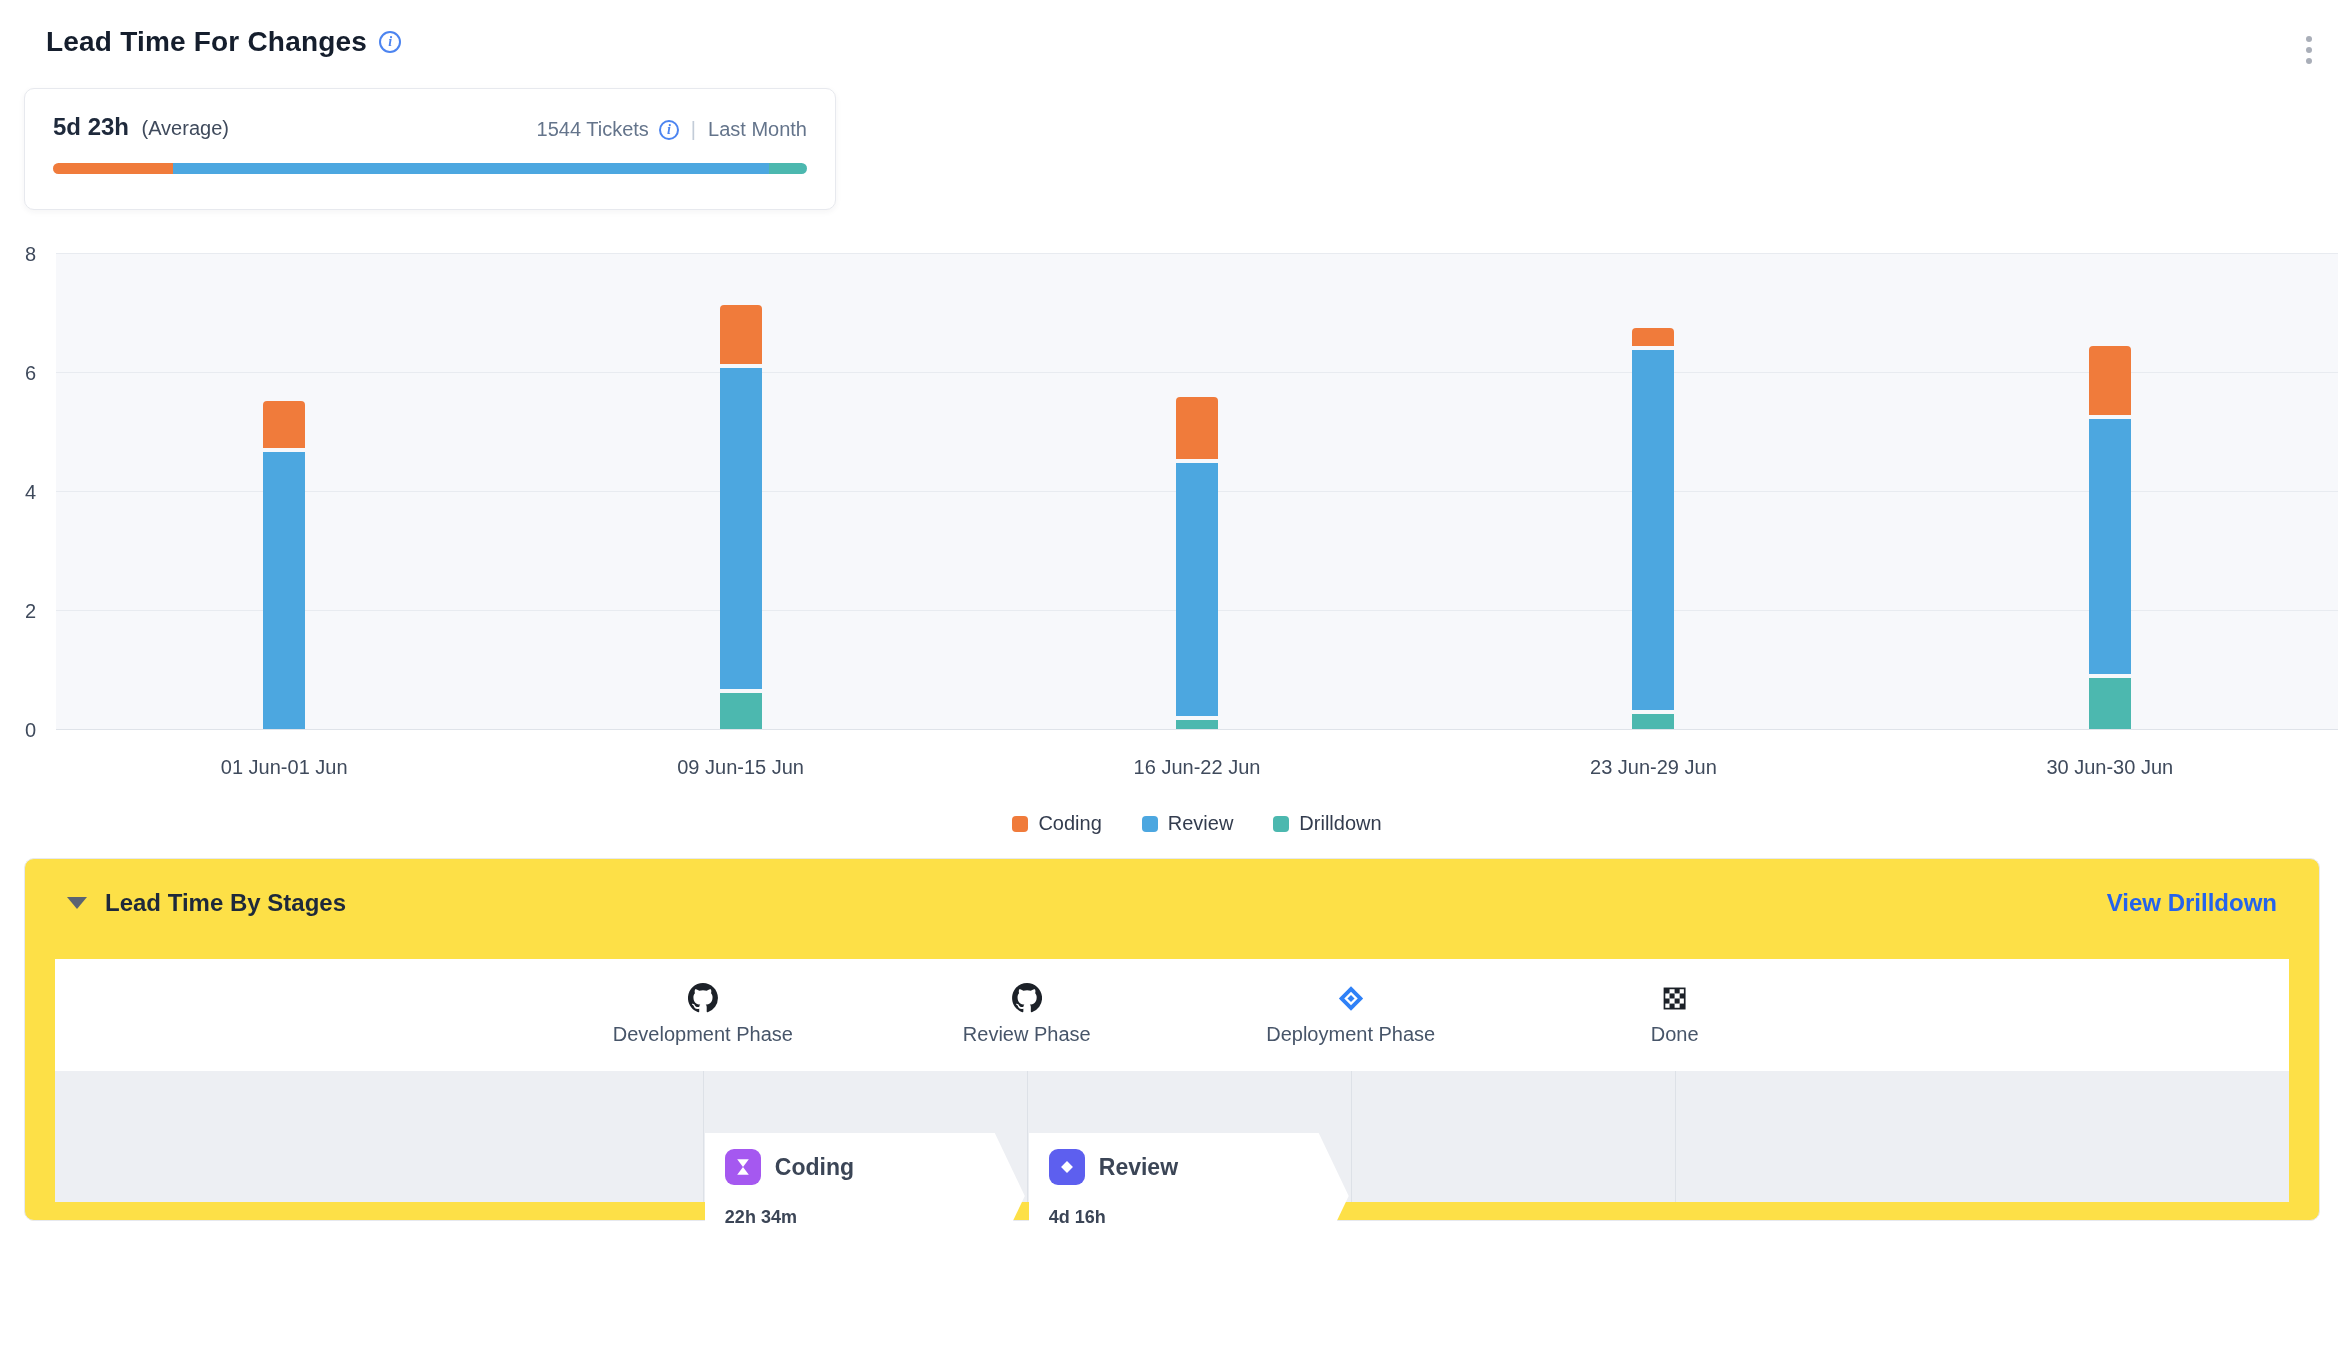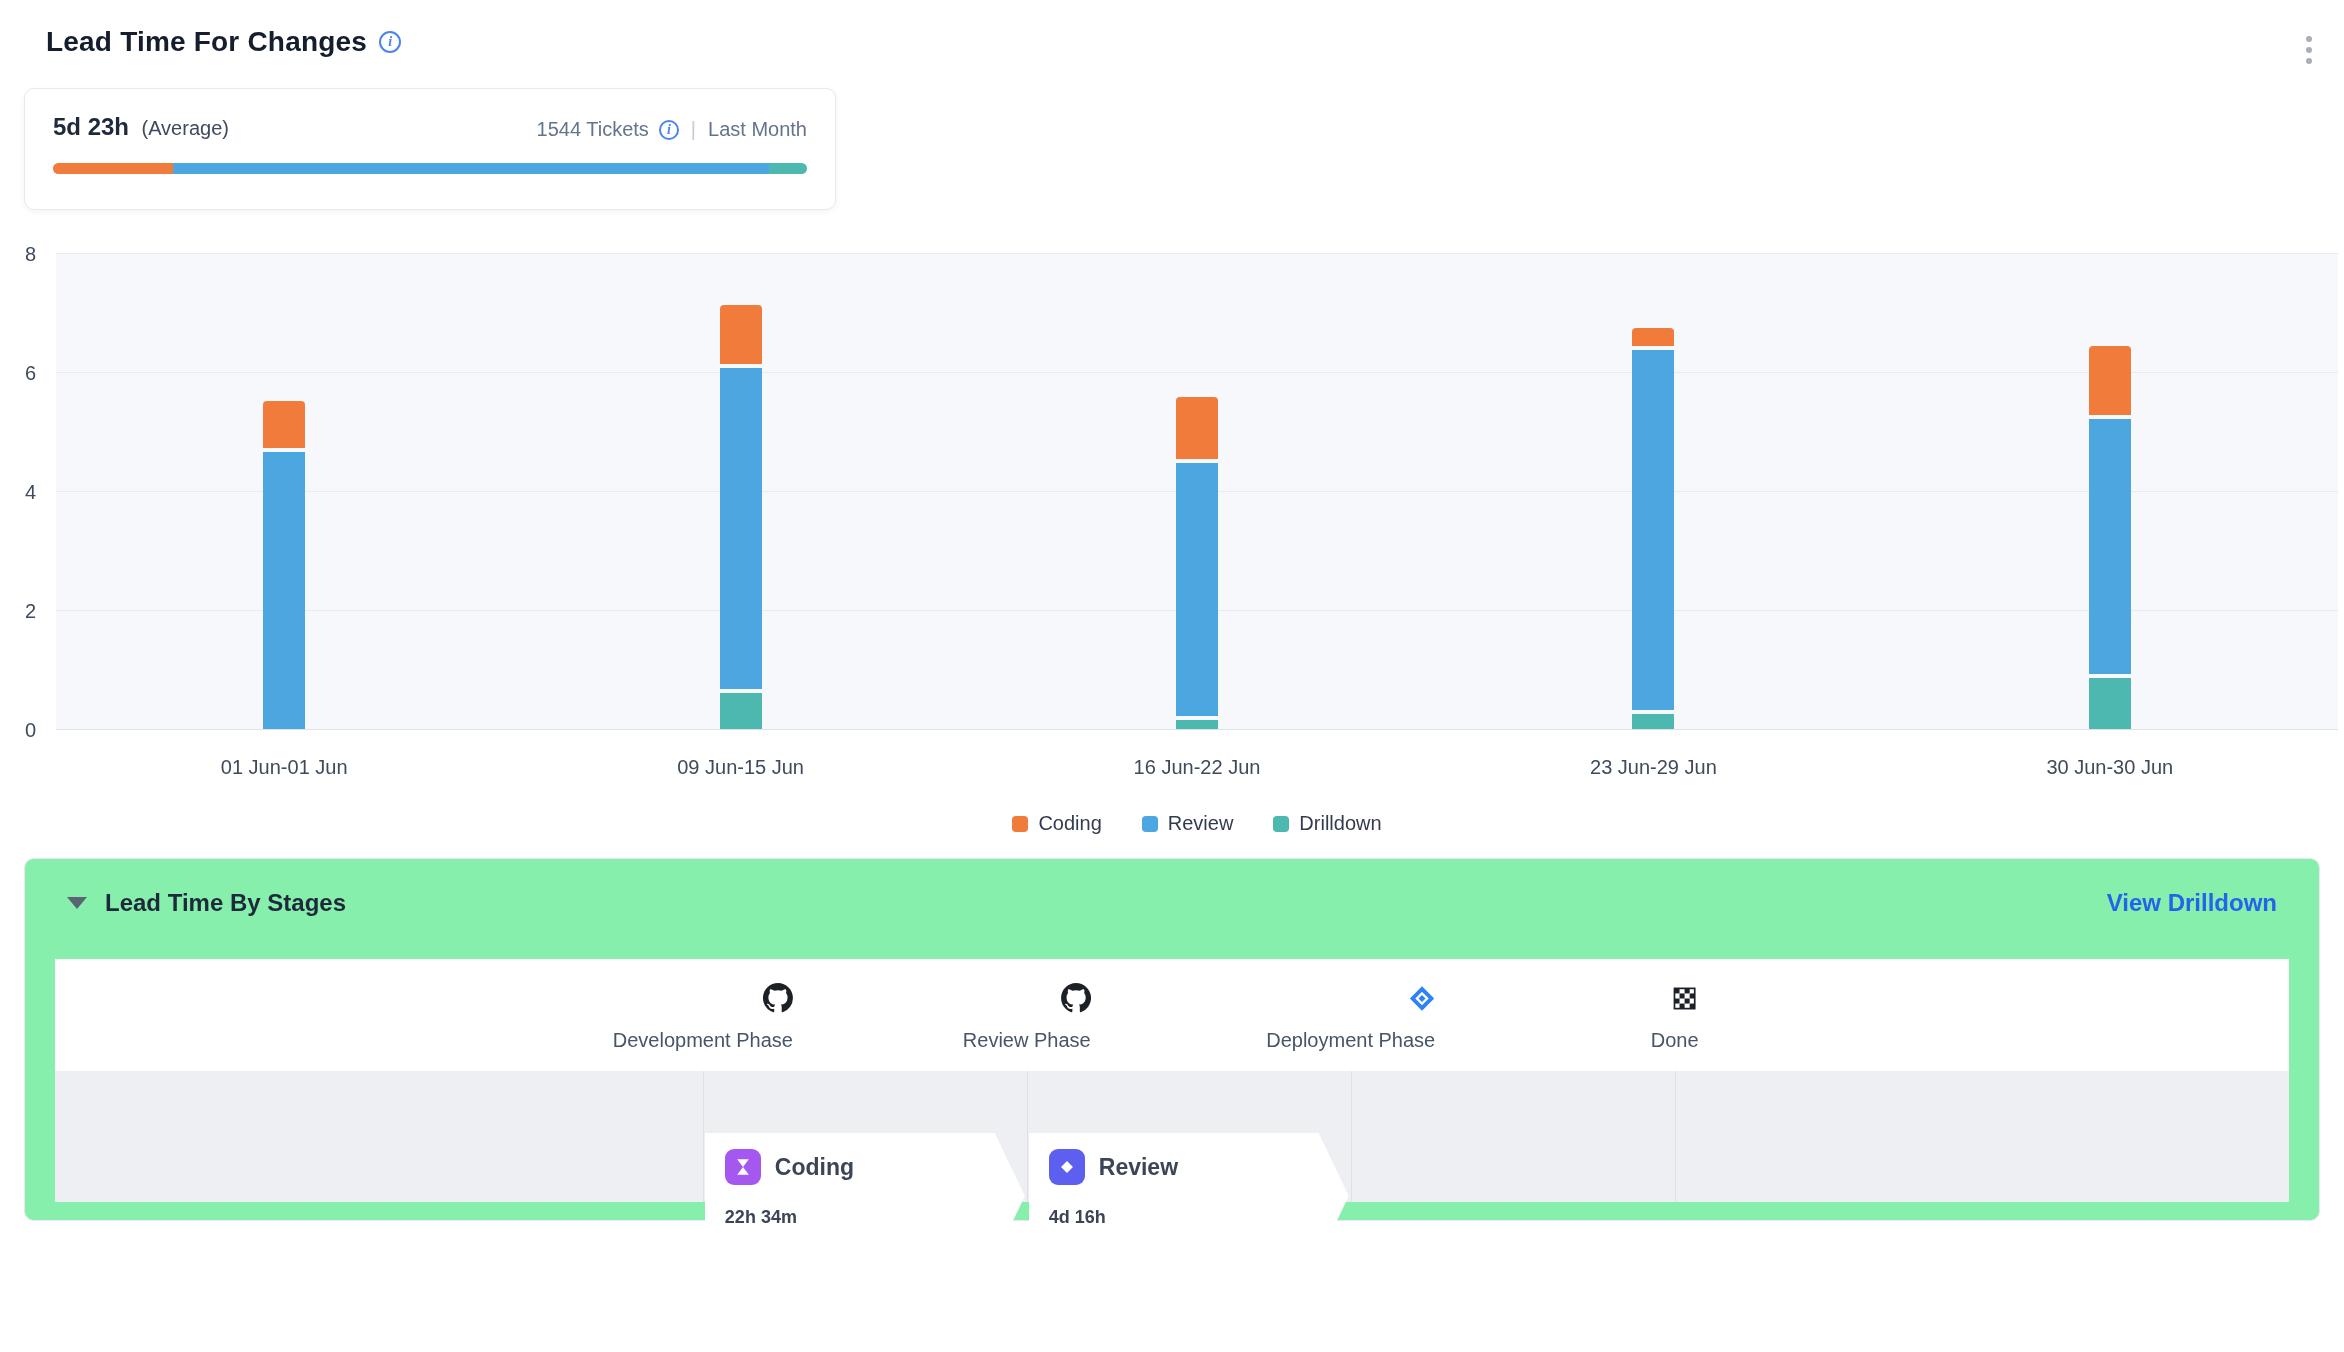--- a/index.html
+++ b/index.html
@@ -43,30 +43,30 @@
   .barseg { width:100%; }
   .xlabels { position:absolute; left:56px; top:516px; width:2282px; height:30px; }
   .xlabel { position:absolute; transform:translateX(-50%); font-size:20px; color:#3f4a5c; white-space:nowrap; }
   .legend { position:absolute; left:56px; top:572px; width:2282px; display:flex;
     justify-content:center; align-items:center; gap:40px; }
   .legend-item { display:flex; align-items:center; gap:10px; font-size:20px; color:#333c4e; cursor:pointer; }
   .swatch { width:16px; height:16px; border-radius:4px; }
 
   
   .stages-card { position:absolute; left:24px; top:858px; width:2296px; height:363px;
-    border:1px solid #e7e9ee; border-radius:10px; background:#86efac; }
+    border:1px solid #e7e9ee; border-radius:10px; background:#fde047; }
   .stages-header { display:flex; align-items:center; padding:30px 42px 0 42px; }
   .tri { width:0; height:0; border-left:10px solid transparent; border-right:10px solid transparent;
     border-top:12px solid #5b6472; margin-right:18px; cursor:pointer; }
   .stages-title { font-size:24px; font-weight:bold; color:#1e293b; flex:1; }
   .drilldown { font-size:24px; font-weight:bold; color:#2563eb; cursor:pointer; }
   .stage-table { position:absolute; left:30px; right:30px; top:100px; bottom:18px; }
   .table-header { position:absolute; left:0; top:0; width:100%; height:112px; background:#fff; }
   .phase { position:absolute; top:22px; transform:translateX(-50%); display:flex;
-    flex-direction:column; align-items:flex-end; gap:14px; }
+    flex-direction:column; align-items:center; gap:8px; }
   .phase-icon { height:34px; display:flex; align-items:center; justify-content:center; }
   .phase-label { font-size:20px; color:#475569; white-space:nowrap; }
   .band { position:absolute; left:0; right:0; top:112px; bottom:0; background:#edeff3; }
   .divider { position:absolute; top:0; bottom:0; width:1px; background:#dde1e7; }
   .stage-flow-card { position:absolute; top:62px; height:126px; background:#fff;
     clip-path:polygon(0 0, calc(100% - 30px) 0, 100% 50%, calc(100% - 30px) 100%, 0 100%);
     padding:16px 0 0 20px; cursor:pointer; }
   .flow-row { display:flex; align-items:center; gap:14px; }
   .badge { width:36px; height:36px; border-radius:9px; display:flex; align-items:center;
     justify-content:center; flex:0 0 auto; }

